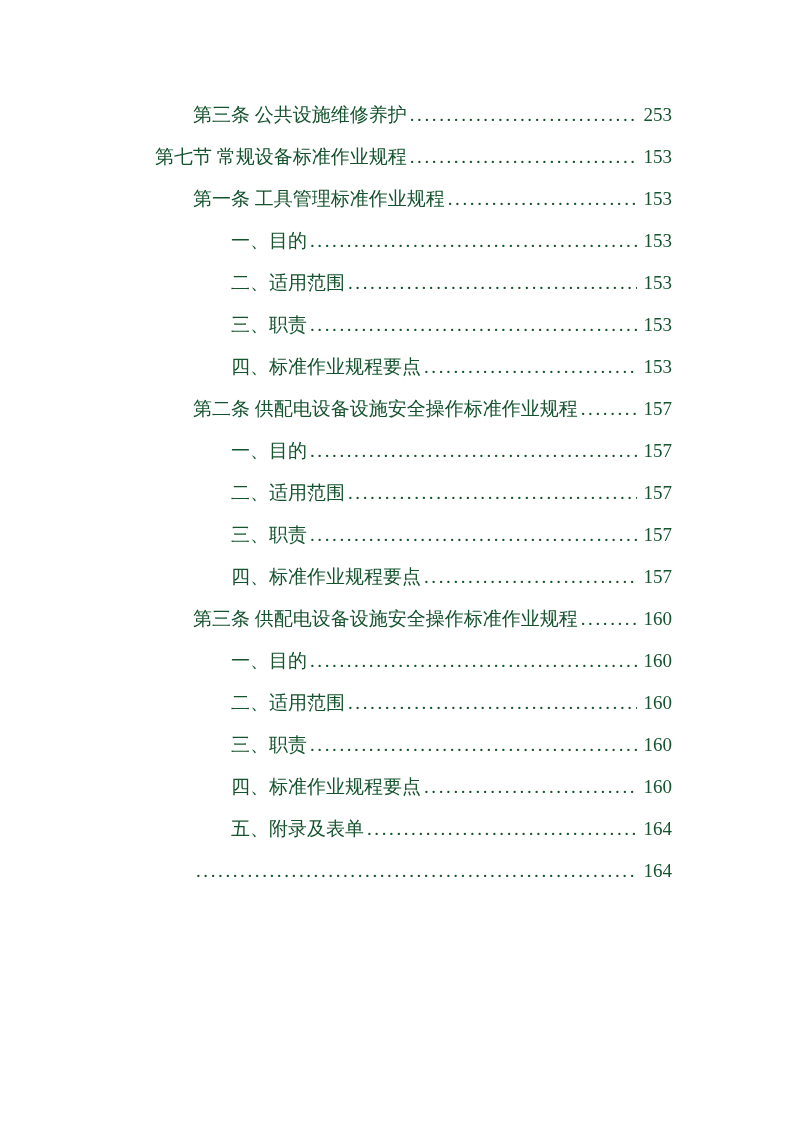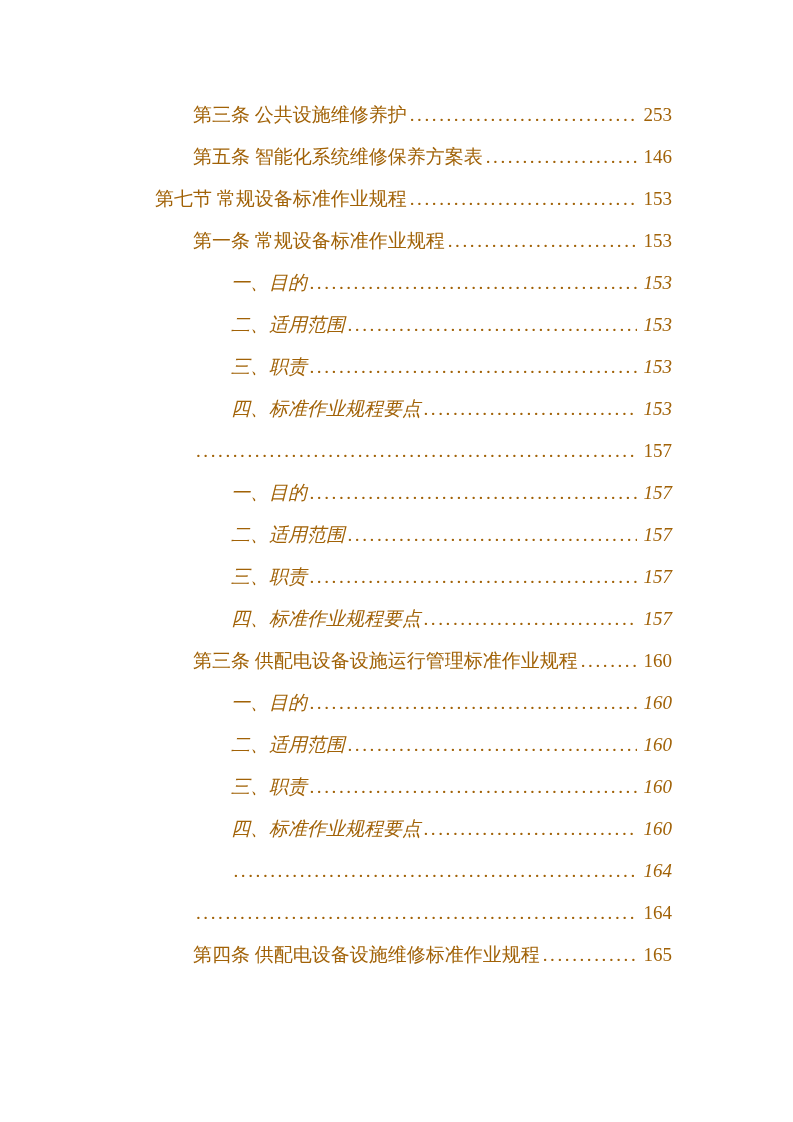--- a/index.html
+++ b/index.html
@@ -11,37 +11,37 @@
     width: 793px;
     height: 1122px;
     overflow: hidden;
   }
   .page {
     box-sizing: border-box;
     width: 793px;
     height: 1122px;
     padding: 94px 121px 0 155px;
     background: #ffffff;
-    color: #a16207;
+    color: #14532d;
     font-family: "Liberation Serif", "DejaVu Serif", serif;
     font-size: 19px;
   }
   .toc {
     display: block;
   }
   .toc-row {
     display: flex;
     align-items: baseline;
     height: 42px;
     line-height: 42px;
     white-space: nowrap;
   }
   .toc-row.lvl1 { padding-left: 0; }
   .toc-row.lvl2 { padding-left: 38px; }
-  .toc-row.lvl3 { padding-left: 76px; font-style: italic; }
+  .toc-row.lvl3 { padding-left: 76px; }
   .toc-label {
     flex: 0 0 auto;
     white-space: nowrap;
   }
   .toc-leader {
     flex: 1 1 auto;
     overflow: hidden;
     white-space: nowrap;
     margin-left: 3px;
     margin-right: 2px;
@@ -62,32 +62,27 @@
 </head>
 <body>
 
 <div class="page">
   <div class="toc" id="toc">
       <div class="toc-row lvl2">
         <span class="toc-label">第三条 公共设施维修养护</span>
         <span class="toc-leader"></span>
         <span class="toc-page">253</span>
       </div>
-      <div class="toc-row lvl2">
-        <span class="toc-label">第五条 智能化系统维修保养方案表</span>
-        <span class="toc-leader"></span>
-        <span class="toc-page">146</span>
-      </div>
       <div class="toc-row lvl1">
         <span class="toc-label">第七节 常规设备标准作业规程</span>
         <span class="toc-leader"></span>
         <span class="toc-page">153</span>
       </div>
       <div class="toc-row lvl2">
-        <span class="toc-label">第一条 常规设备标准作业规程</span>
+        <span class="toc-label">第一条 工具管理标准作业规程</span>
         <span class="toc-leader"></span>
         <span class="toc-page">153</span>
       </div>
       <div class="toc-row lvl3">
         <span class="toc-label">一、目的</span>
         <span class="toc-leader"></span>
         <span class="toc-page">153</span>
       </div>
       <div class="toc-row lvl3">
         <span class="toc-label">二、适用范围</span>
@@ -98,20 +93,21 @@
         <span class="toc-label">三、职责</span>
         <span class="toc-leader"></span>
         <span class="toc-page">153</span>
       </div>
       <div class="toc-row lvl3">
         <span class="toc-label">四、标准作业规程要点</span>
         <span class="toc-leader"></span>
         <span class="toc-page">153</span>
       </div>
       <div class="toc-row lvl2">
+        <span class="toc-label">第二条 供配电设备设施安全操作标准作业规程</span>
         <span class="toc-leader"></span>
         <span class="toc-page">157</span>
       </div>
       <div class="toc-row lvl3">
         <span class="toc-label">一、目的</span>
         <span class="toc-leader"></span>
         <span class="toc-page">157</span>
       </div>
       <div class="toc-row lvl3">
         <span class="toc-label">二、适用范围</span>
@@ -122,21 +118,21 @@
         <span class="toc-label">三、职责</span>
         <span class="toc-leader"></span>
         <span class="toc-page">157</span>
       </div>
       <div class="toc-row lvl3">
         <span class="toc-label">四、标准作业规程要点</span>
         <span class="toc-leader"></span>
         <span class="toc-page">157</span>
       </div>
       <div class="toc-row lvl2">
-        <span class="toc-label">第三条 供配电设备设施运行管理标准作业规程</span>
+        <span class="toc-label">第三条 供配电设备设施安全操作标准作业规程</span>
         <span class="toc-leader"></span>
         <span class="toc-page">160</span>
       </div>
       <div class="toc-row lvl3">
         <span class="toc-label">一、目的</span>
         <span class="toc-leader"></span>
         <span class="toc-page">160</span>
       </div>
       <div class="toc-row lvl3">
         <span class="toc-label">二、适用范围</span>
@@ -147,26 +143,22 @@
         <span class="toc-label">三、职责</span>
         <span class="toc-leader"></span>
         <span class="toc-page">160</span>
       </div>
       <div class="toc-row lvl3">
         <span class="toc-label">四、标准作业规程要点</span>
         <span class="toc-leader"></span>
         <span class="toc-page">160</span>
       </div>
       <div class="toc-row lvl3">
+        <span class="toc-label">五、附录及表单</span>
         <span class="toc-leader"></span>
         <span class="toc-page">164</span>
       </div>
       <div class="toc-row lvl2">
         <span class="toc-leader"></span>
         <span class="toc-page">164</span>
       </div>
-      <div class="toc-row lvl2">
-        <span class="toc-label">第四条 供配电设备设施维修标准作业规程</span>
-        <span class="toc-leader"></span>
-        <span class="toc-page">165</span>
-      </div>
     </div>
 </div>
 
 </body></html>

